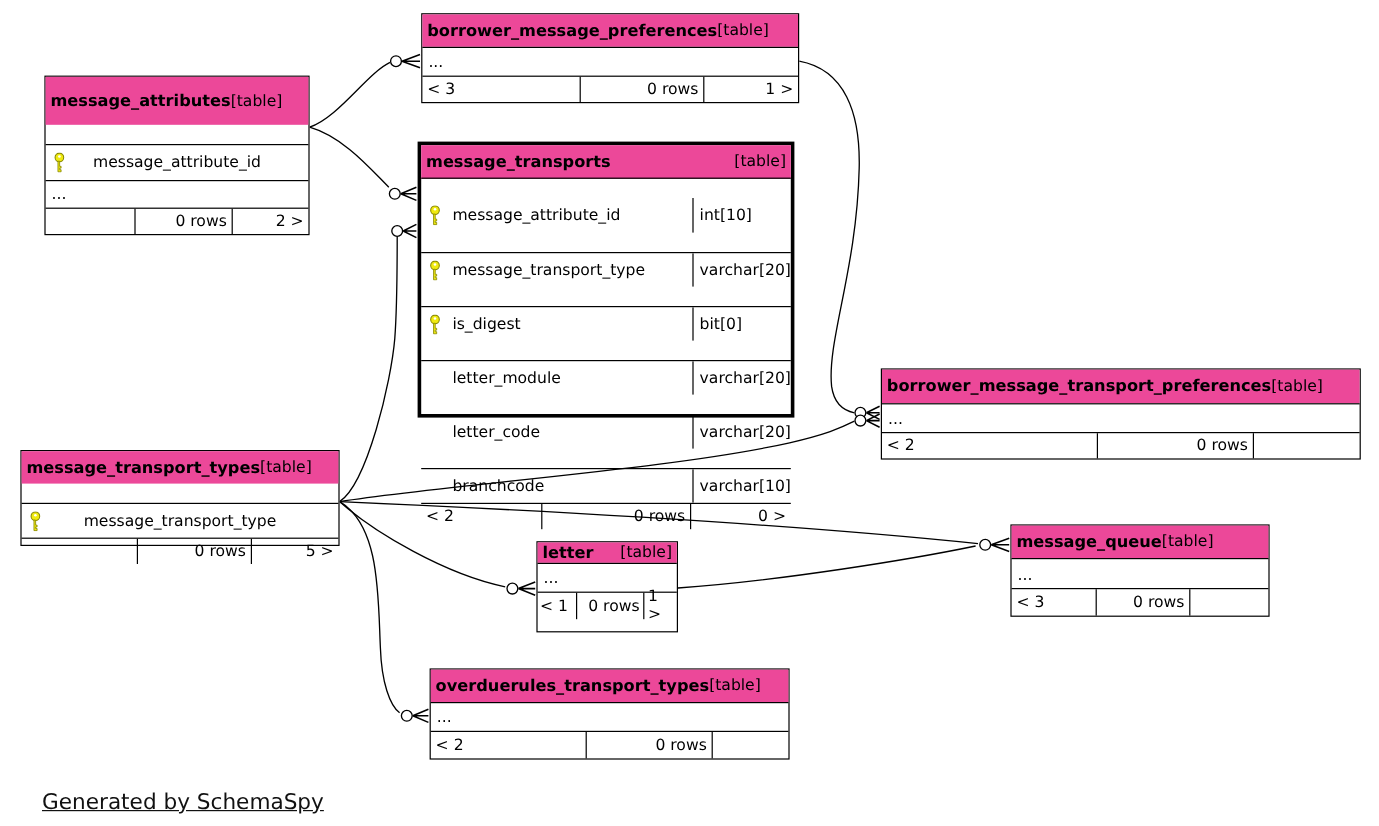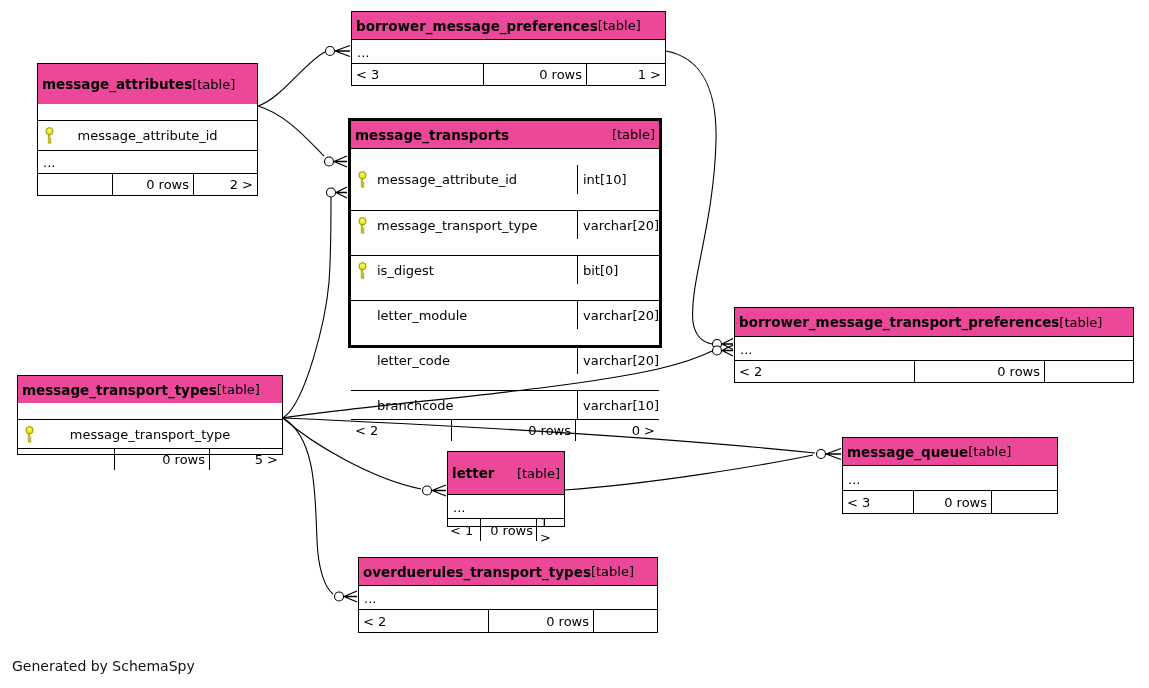--- a/index.html
+++ b/index.html
@@ -28,21 +28,21 @@
   .cname{flex:1;}
   .cname.ctr{text-align:center;padding-right:22px;}
   .cname.lft{text-align:left;padding-left:4px;}
   .ctype{flex:none;width:82px;border-left:1px solid #000;padding-left:5px;box-sizing:border-box;align-self:stretch;display:flex;align-items:center;}
   .more{padding-left:5px;display:flex;align-items:flex-end;line-height:1;padding-bottom:4px;}
   .ftr{display:flex;}
   .fc{box-sizing:border-box;padding:0 4px;display:flex;align-items:center;}
   .f1{justify-content:flex-start;}
   .f2,.f3{justify-content:flex-end;border-left:1px solid #000;}
   .f3{flex:1;}
-  #footer-note{position:absolute;left:12px;top:658px;font-size:14px;color:#111;}
+  #footer-note{position:absolute;left:35px;top:658px;font-size:18px;color:#111;text-decoration:underline;}
   svg .rel{fill:none;stroke:#000;stroke-width:1.1;}
   svg .prong{stroke:#000;stroke-width:1.3;}
   svg .odot{fill:#fff;stroke:#000;stroke-width:1.1;}
 </style>
 </head>
 <body>
 
 <div id="canvas">
 
   <svg id="edges" viewBox="0 0 1149 688">
@@ -237,21 +237,21 @@
     </div>
     <div class="more" style="height:25px;">...</div>
     <div class="ftr" style="height:23px;">
       <span class="fc f1" style="width:70px;">&lt; 3</span>
       <span class="fc f2" style="width:78px;">0 rows</span>
       <span class="fc f3"></span>
     </div>
   </div>
 
   <div class="tbl" style="left:447px;top:451px;width:118px;height:76px;">
-    <div class="hdr spread" style="height:42px;">
+    <div class="hdr spread" style="height:17px;">
       <span class="hname">letter</span>
         <span class="htag">[table]</span>
     </div>
     <div class="more" style="height:24px;">...</div>
     <div class="ftr" style="height:23px;">
       <span class="fc f1" style="width:32px;padding:0 2px;">&lt; 1</span>
       <span class="fc f2" style="width:56px;padding:0 3px;">0 rows</span>
       <span class="fc f3" style="padding:0 3px;">1 &gt;</span>
     </div>
   </div>

